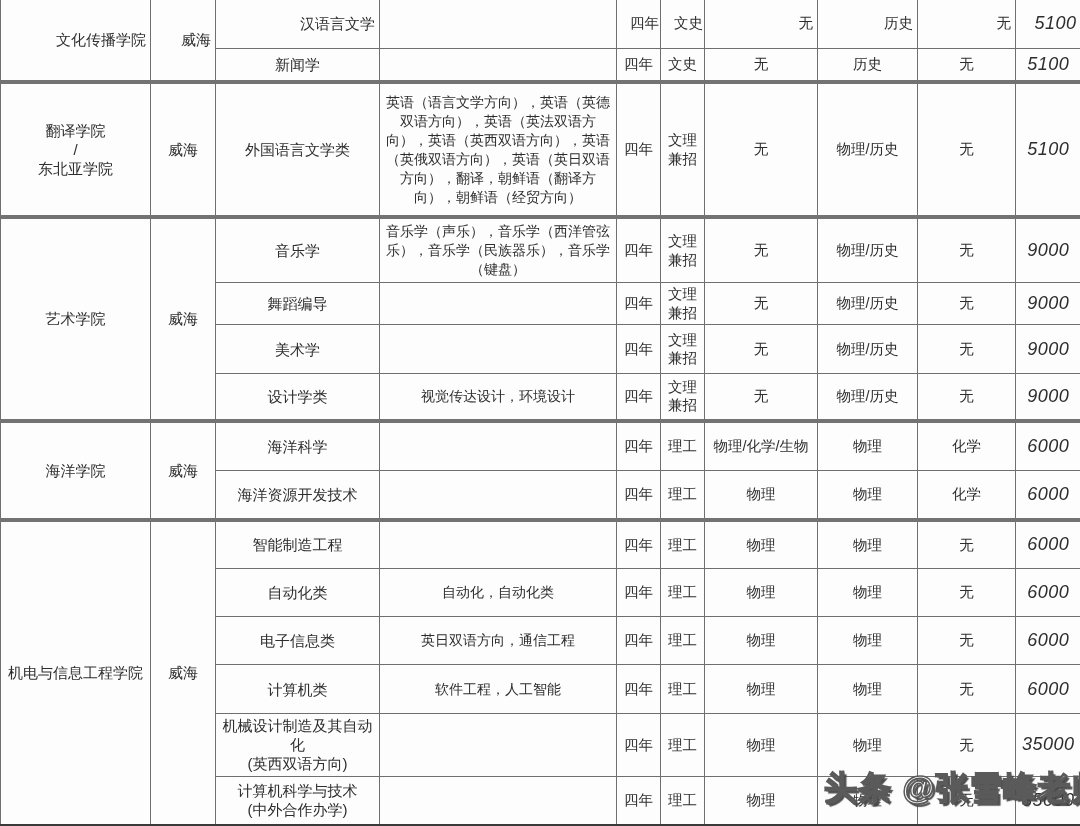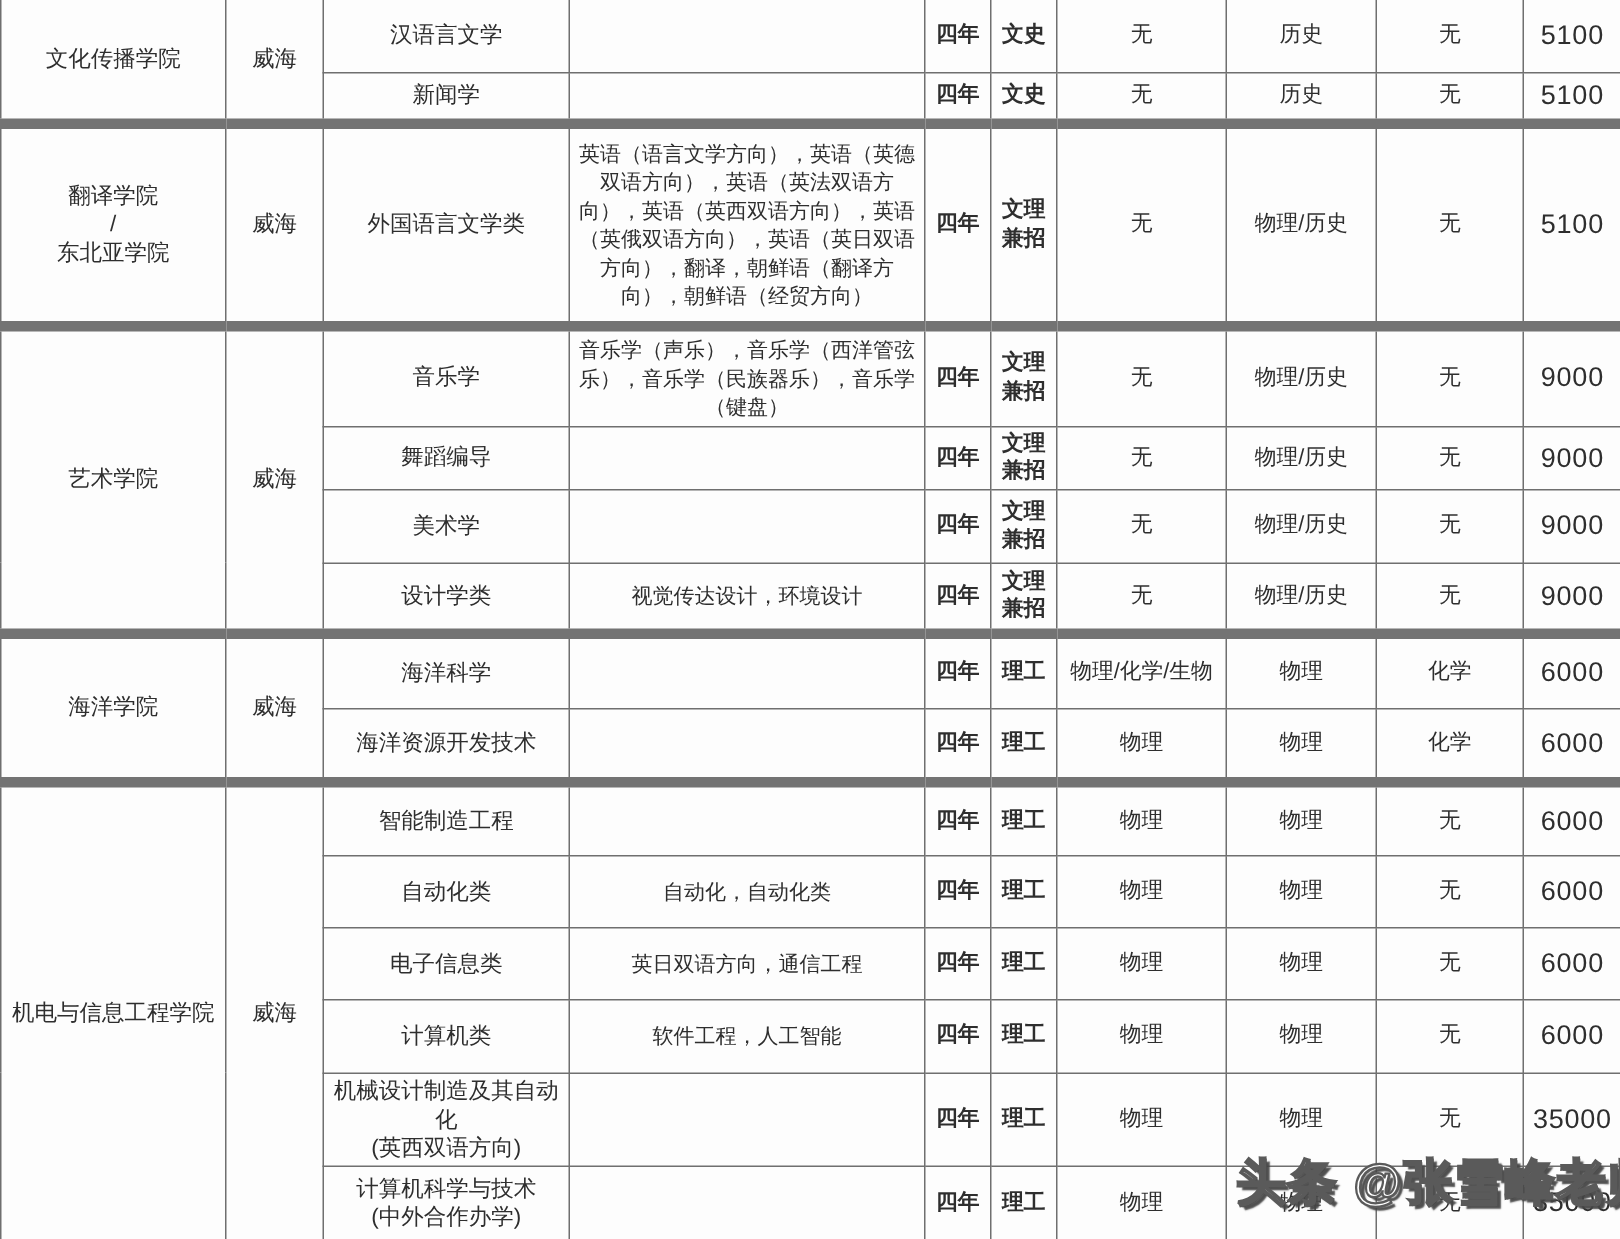--- a/index.html
+++ b/index.html
@@ -28,30 +28,30 @@
   td {
     border: 1px solid #6f6f6f;
     text-align: center;
     vertical-align: middle;
     padding: 2px 4px;
     white-space: pre-line;
     overflow: hidden;
     font-size: 15px;
     line-height: 1.28;
   }
-  tr.group-start td { border-top: 7px solid #737373; }
-  tr:first-child td { border-top: none; }
+  tr.group-start td { border-top: 4px solid #737373; }
+  tr:first-child td { border-top: none; text-align: right; }
   td:first-child { border-left: 1px solid #6f6f6f; }
-  td:last-child { border-right: none; }
+  td:last-child { border-right: none; font-style: italic; }
   table.admissions { border-bottom: 2px solid #3a3a3a; }
   td.college  { font-size: 15px; margin-top: 34px; }
   td.campus   { font-size: 15px; border-radius: 24px; }
   td.major    { font-size: 15px; }
   td.detail   { font-size: 14px; line-height: 19px; padding: 3px 5px; }
-  td.dur, td.cat { font-size: 14.5px; padding: 2px 1px; font-weight: bold; }
+  td.dur, td.cat { font-size: 14.5px; padding: 2px 1px; }
   td.req, td.sel { font-size: 14.5px; }
   td.fee      { font-size: 18px; letter-spacing: 0.5px; }
   .watermark {
     position: absolute;
     left: 824px;
     top: 766px;
     font-size: 33px;
     font-weight: 700;
     letter-spacing: 1px;
     color: #ffffff;

